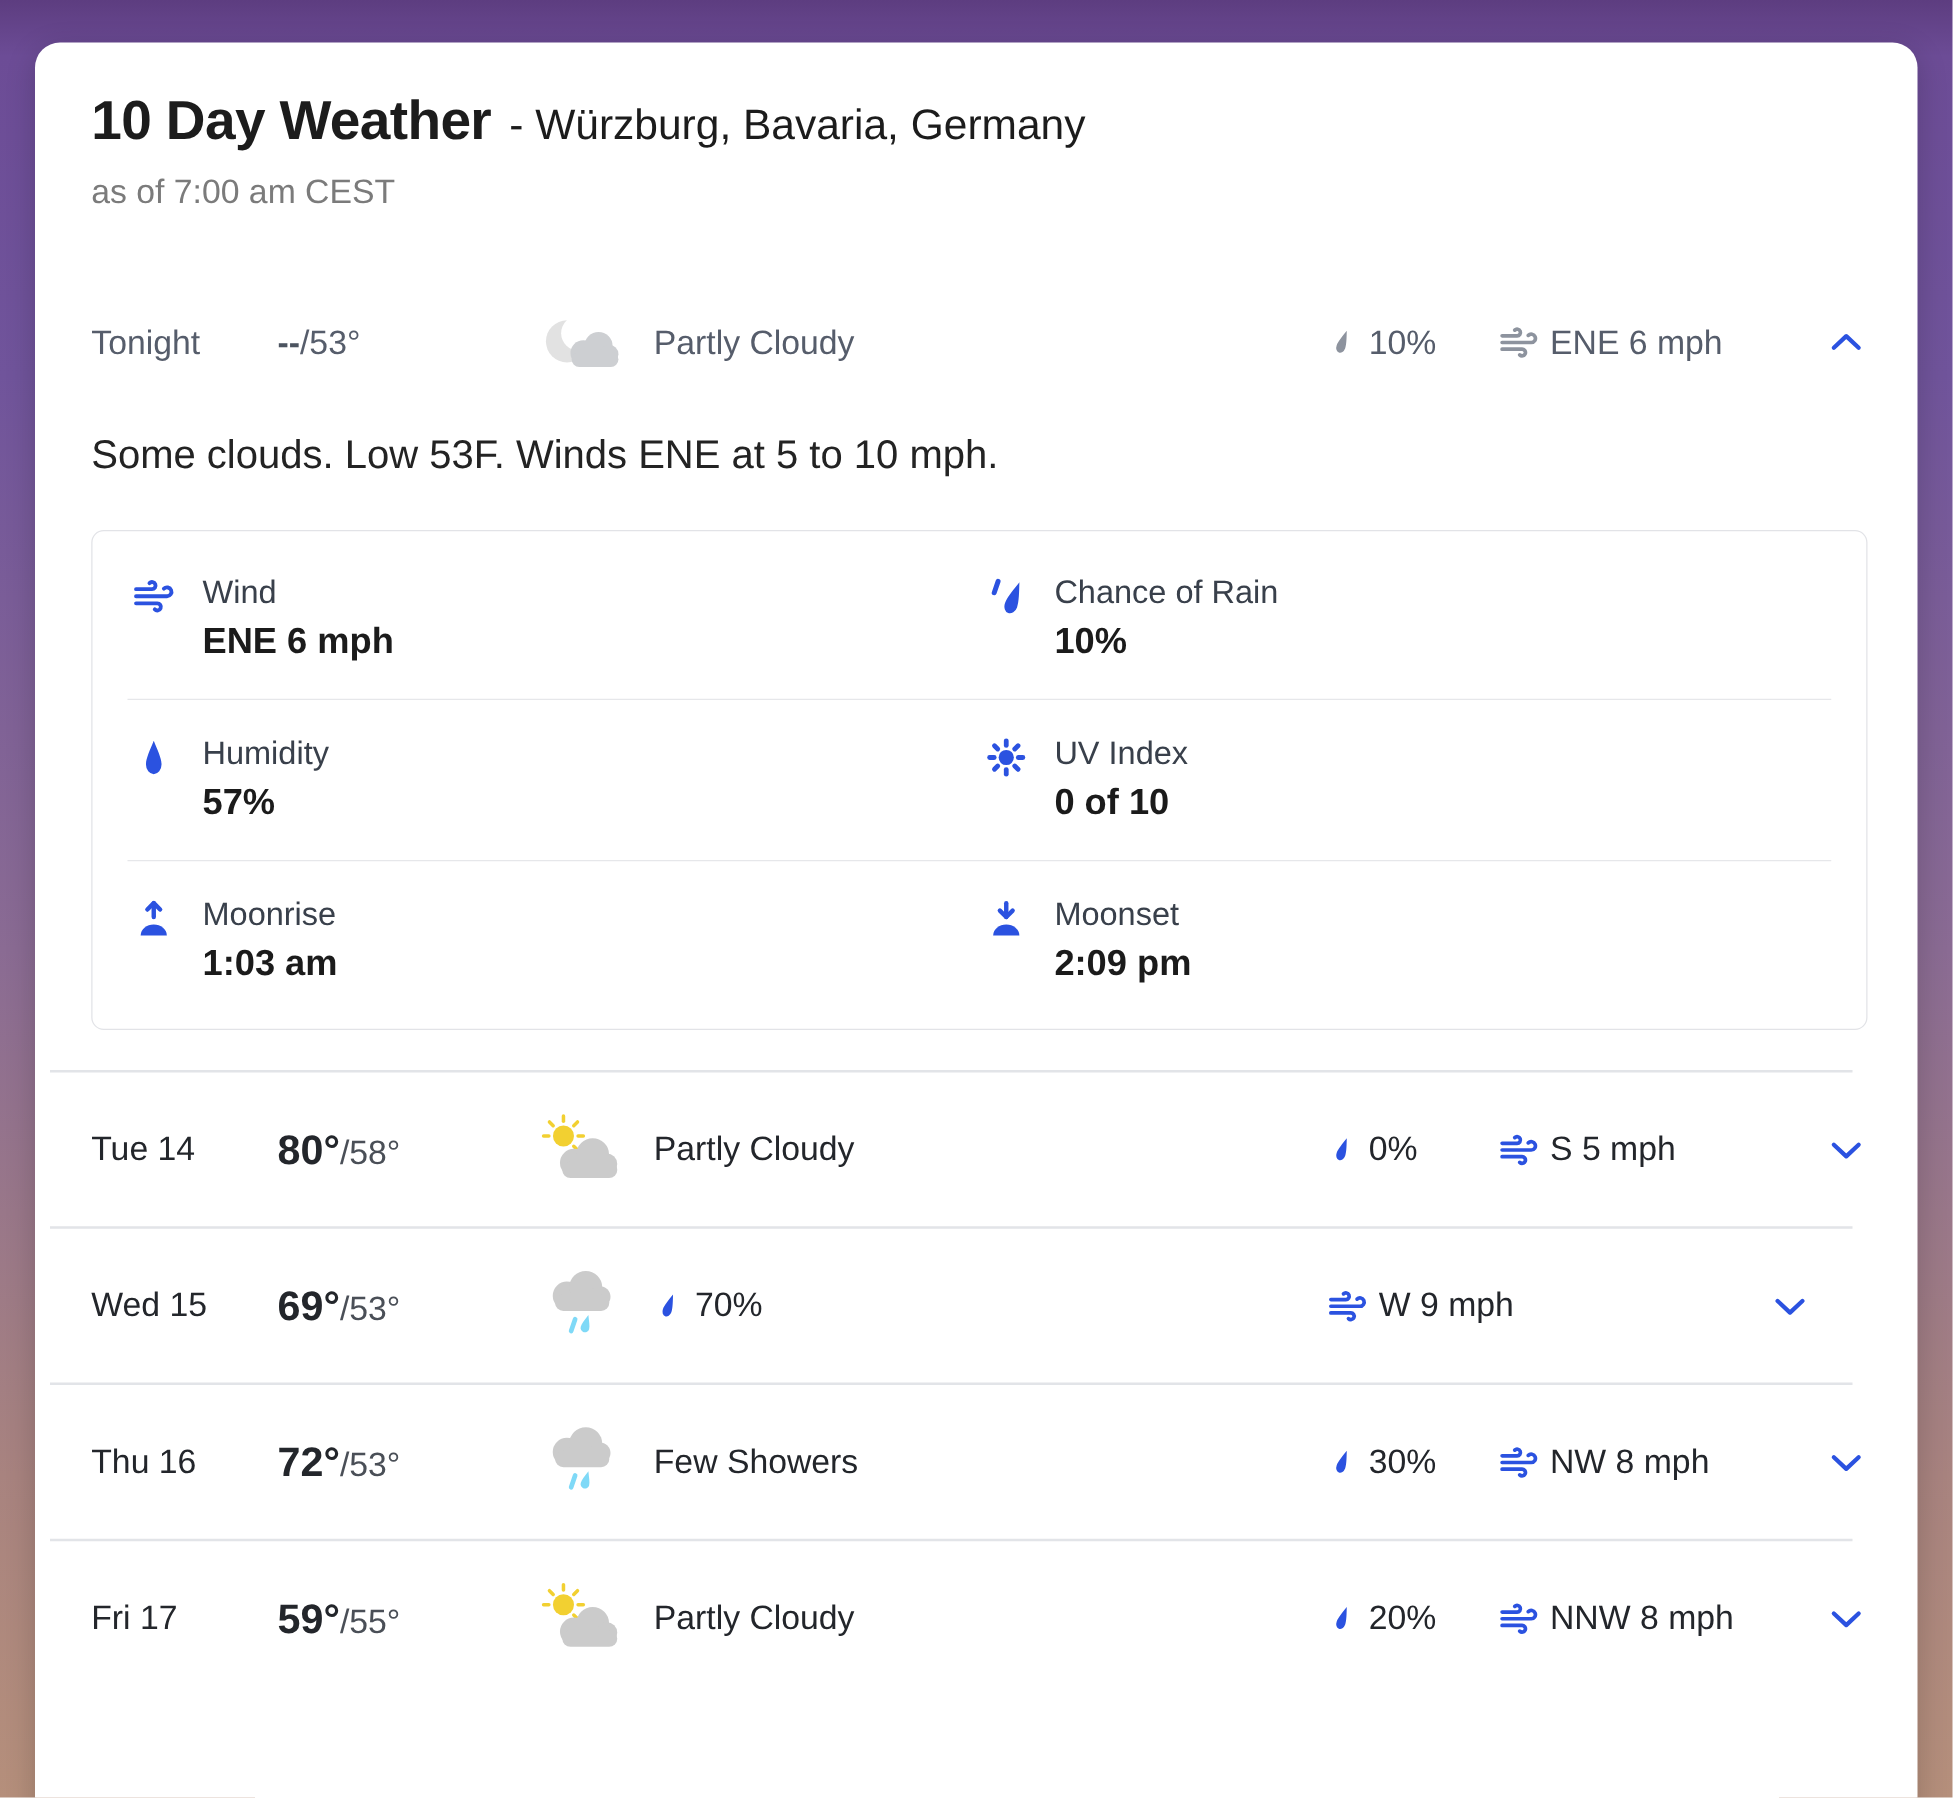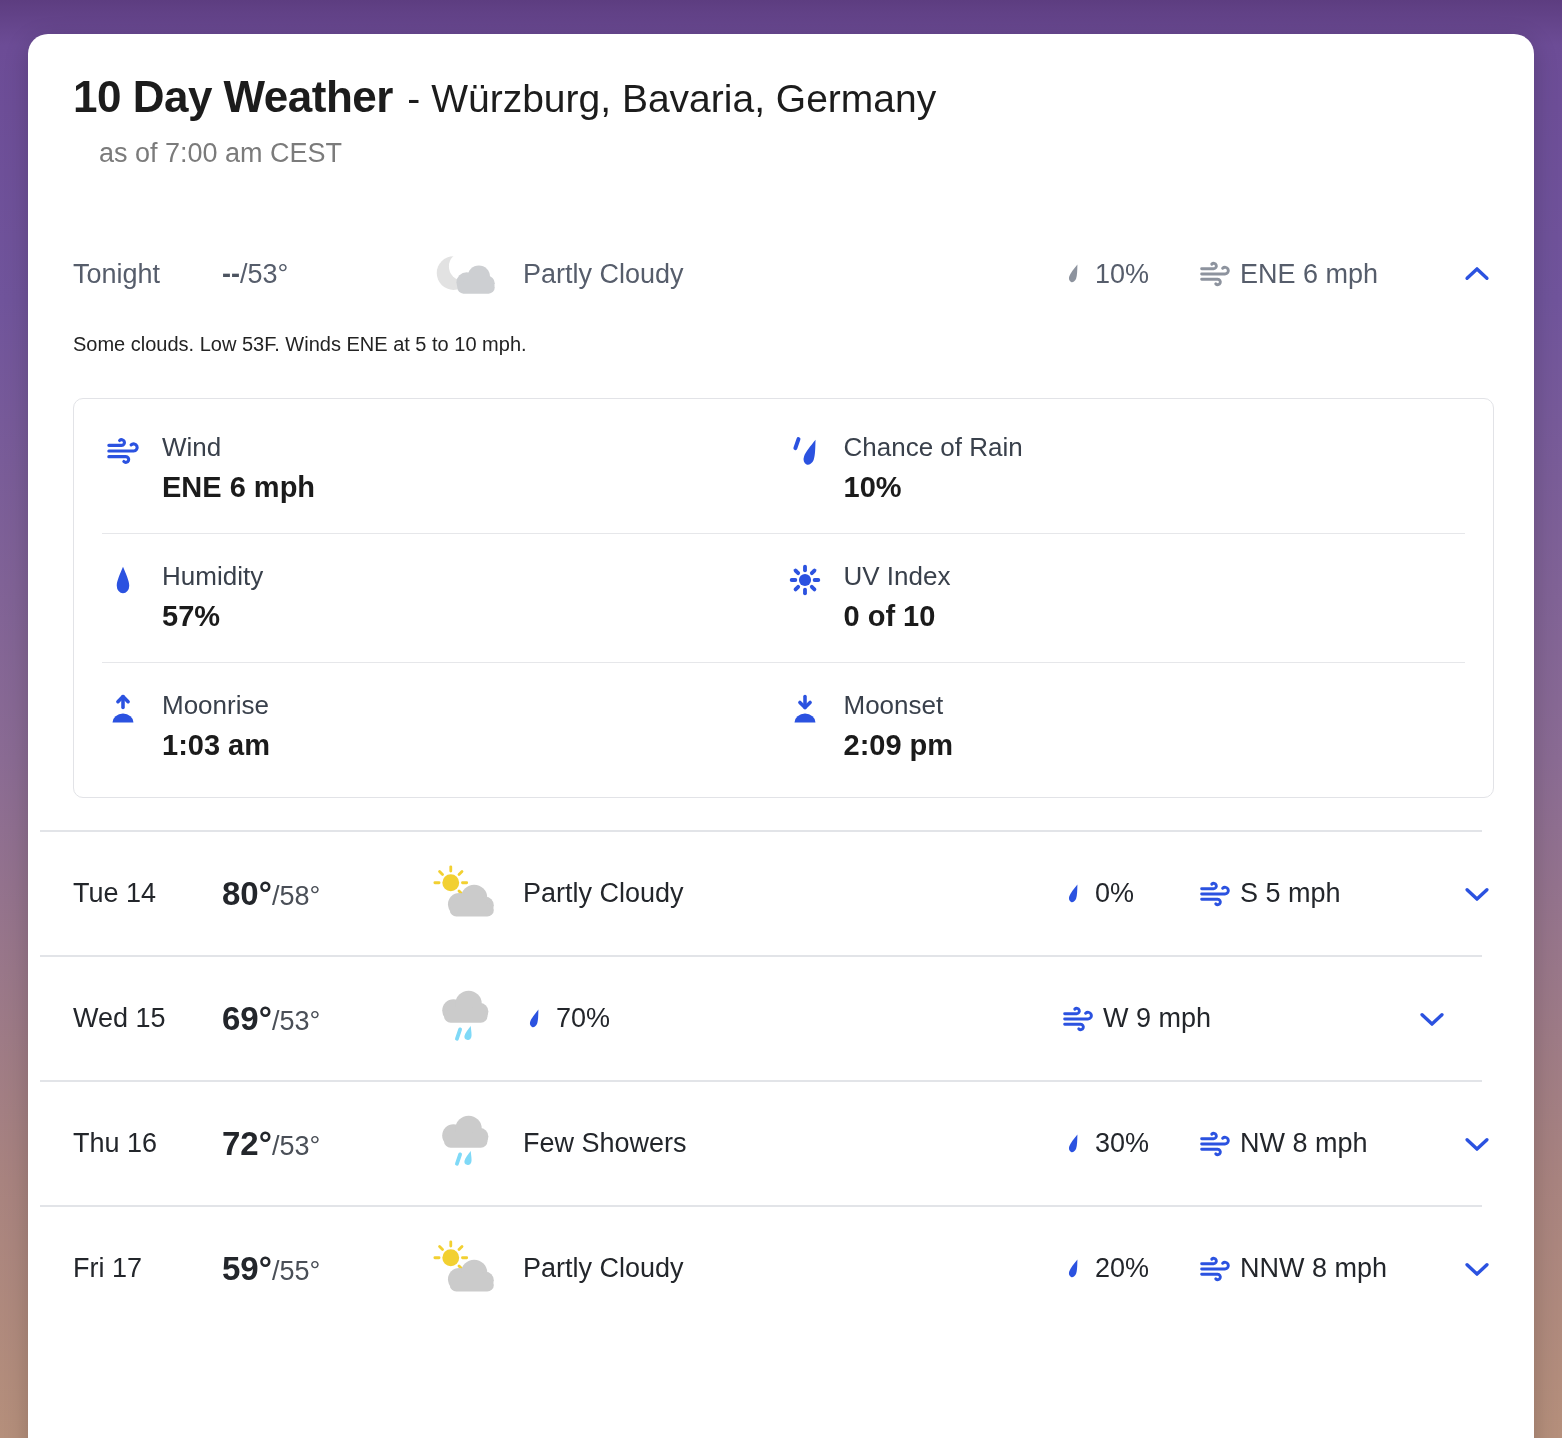--- a/index.html
+++ b/index.html
@@ -11,22 +11,22 @@
   }
   .card {
     position:absolute; left:28px; top:34px; width:1506px; height:1480px;
     background:#ffffff; border-radius:20px; box-shadow:0 6px 24px rgba(0,0,0,.18);
   }
   .card-inner { padding:38px 40px 0 45px; }
 
   
   .title-line { color:#1c1c1c; }
   .title { font-size:44px; font-weight:bold; letter-spacing:-.5px; display:inline; }
-  .location { font-size:39px; font-weight:normal; color:#1c1c1c; display:inline; margin-left:10px; }
-  .asof { margin-top:16px; font-size:27px; color:#7b7b7b;margin-left:26px; }
+  .location { font-size:34px; font-weight:normal; color:#1c1c1c; display:inline; margin-left:10px; }
+  .asof { margin-top:16px; font-size:27px; color:#7b7b7b; }
 
   
   .frow {
     display:grid;
     grid-template-columns:149px 203px 98px 1fr 137px 250px 45px;
     align-items:center;
   }
   .tonight-row { margin-top:66px; height:78px; cursor:pointer; }
   .tonight-row .rlabel, .tonight-row .rcond, .tonight-row .rlo,
   .tonight-row .precip-txt, .tonight-row .wind-txt { color:#565d6b; }
@@ -48,21 +48,21 @@
   .mini-icon { width:24px; height:24px; flex:0 0 auto; }
   .mini-icon.windy { width:32px; height:32px; }
   .chev { width:34px; height:34px; color:#2b52e0; justify-self:end; cursor:pointer; }
 
   .wicon { display:block; }
 
   
   .big-temp-line { display:flex; justify-content:space-between; align-items:flex-start; margin-top:22px; }
   .big-temp { font-size:118px; font-weight:bold; color:#1f1f1f; line-height:1; letter-spacing:-2px; }
   .big-icon { width:104px; height:82px; margin:14px 46px 0 0; }
-  .narrative { margin-top:20px; font-size:20px; color:#232323; }
+  .narrative { margin-top:32px; font-size:32px; color:#232323; }
 
   .details-box {
     margin-top:42px; margin-right:0;
     border:1px solid #e2e3e7; border-radius:10px;
     padding:6px 28px;
   }
   .details-row { display:grid; grid-template-columns:1fr 1fr; }
   .details-row + .details-row { border-top:1px solid #e6e7ea; }
   .dcell { display:flex; gap:22px; padding:27px 4px 29px 4px; }
   .dicon { width:34px; height:34px; color:#2b52e0; margin-top:2px; flex:0 0 auto; }

